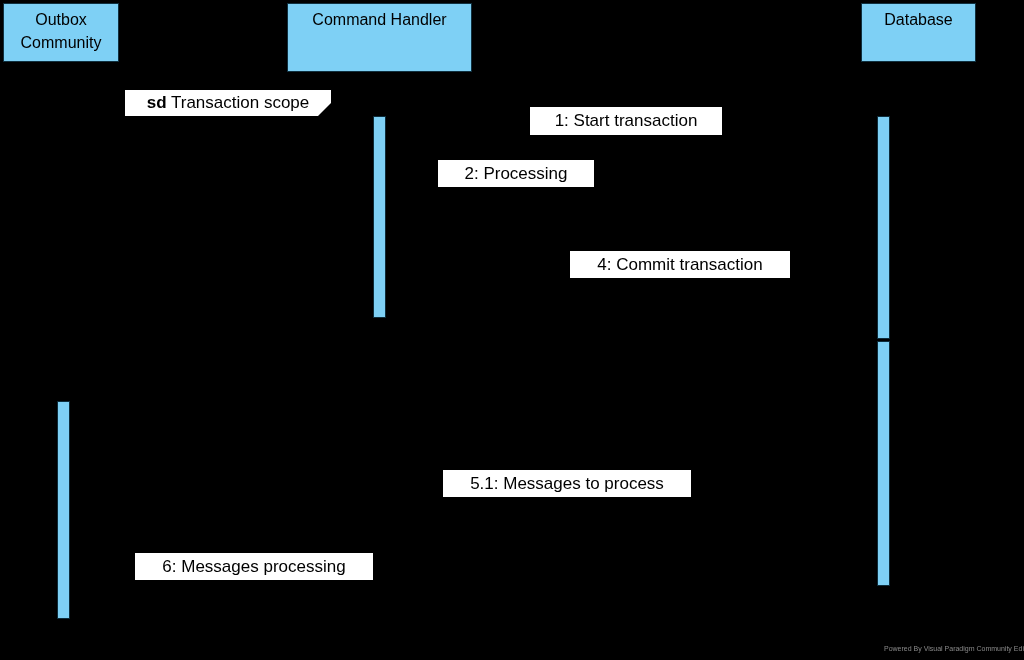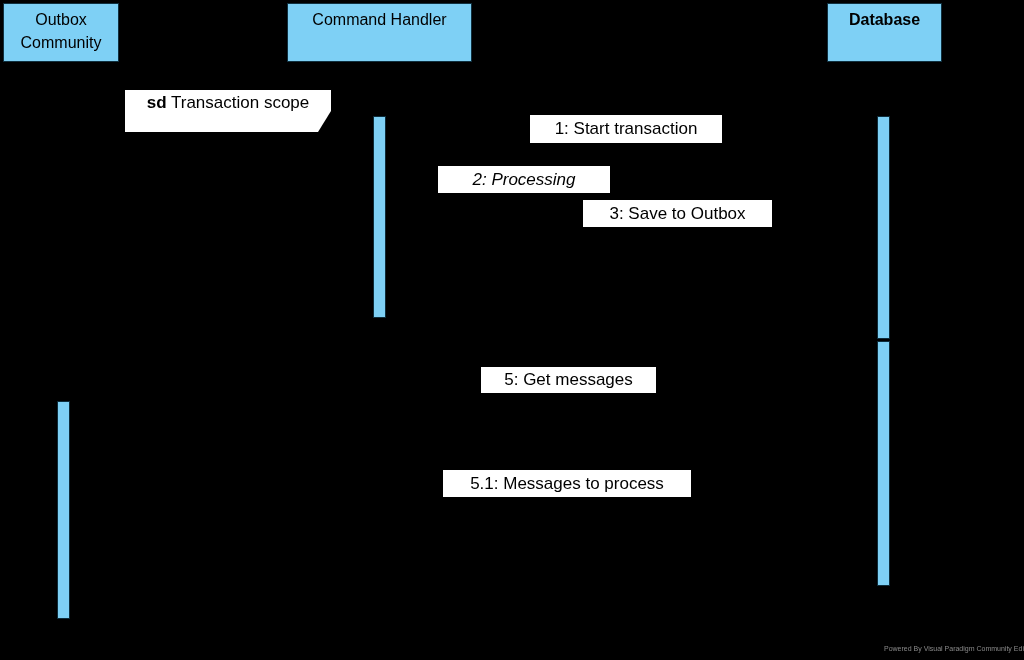--- a/index.html
+++ b/index.html
@@ -22,29 +22,29 @@
     background: #7ED0F5;
     border: 1px solid #10303f;
     box-sizing: border-box;
     color: #000000;
     font-size: 16px;
     line-height: 23px;
     text-align: center;
     padding-top: 4px;
   }
   .head-outbox   { left: 3px;   top: 3px; width: 116px; height: 59px; }
-  .head-command  { left: 287px; top: 3px; width: 185px; height: 59px; }
-  .head-database { left: 827px; top: 3px; width: 115px; height: 59px; font-weight: bold; }
+  .head-command  { left: 287px; top: 3px; width: 185px; height: 69px; }
+  .head-database { left: 861px; top: 3px; width: 115px; height: 59px; }
   .head .line { display: block; }
 
   
   .frag-label {
     position: absolute;
     left: 125px; top: 90px;
-    width: 206px; height: 42px;
+    width: 206px; height: 26px;
     background: #FFFFFF;
     color: #000000;
     font-size: 17px;
     line-height: 26px;
     text-align: center;
     clip-path: polygon(0 0, 100% 0, 100% 50%, calc(100% - 13px) 100%, 0 100%);
   }
   .frag-label b { font-weight: bold; }
 
   
@@ -64,22 +64,22 @@
   .msg {
     position: absolute;
     background: #FFFFFF;
     color: #000000;
     font-size: 17px;
     display: flex;
     align-items: center;
     justify-content: center;
     white-space: nowrap;
   }
-  .msg-1  { left: 530px; top: 115px; width: 192px; height: 28px; }
-  .msg-2  { left: 438px; top: 166px; width: 172px; height: 27px; font-style: italic; }
+  .msg-1  { left: 530px; top: 107px; width: 192px; height: 28px; }
+  .msg-2  { left: 438px; top: 160px; width: 156px; height: 27px; }
   .msg-3  { left: 583px; top: 200px; width: 189px; height: 27px; }
   .msg-4  { left: 570px; top: 251px; width: 220px; height: 27px; }
   .msg-5  { left: 481px; top: 367px; width: 175px; height: 26px; }
   .msg-51 { left: 443px; top: 470px; width: 248px; height: 27px; text-align: center; }
   .msg-6  { left: 135px; top: 553px; width: 238px; height: 27px; }
 
   
   .watermark {
     position: absolute;
     left: 884px; top: 643px;
@@ -117,22 +117,22 @@
     <b>sd</b><span> Transaction scope</span>
   </div>
 
   <div class="activation act-command"></div>
   <div class="activation act-database-1"></div>
   <div class="activation act-database-2"></div>
   <div class="activation act-outbox"></div>
 
   <div class="msg msg-1">1: Start transaction</div>
   <div class="msg msg-2">2: Processing</div>
-  <div class="msg msg-3">3: Save to Outbox</div>
-  <div class="msg msg-5">5: Get messages</div>
+  <div class="msg msg-4">4: Commit transaction</div>
   <div class="msg msg-51">5.1: Messages to process</div>
+  <div class="msg msg-6">6: Messages processing</div>
 
   <div class="watermark">
     <span class="wm-text">Powered By Visual Paradigm Community Edition</span>
 
   </div>
 
 </div>
 
 </body></html>

